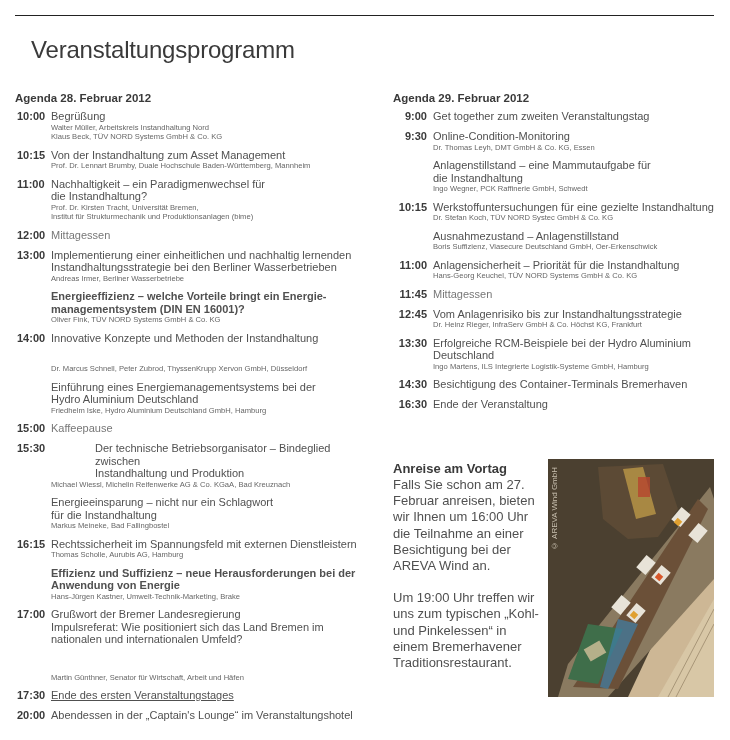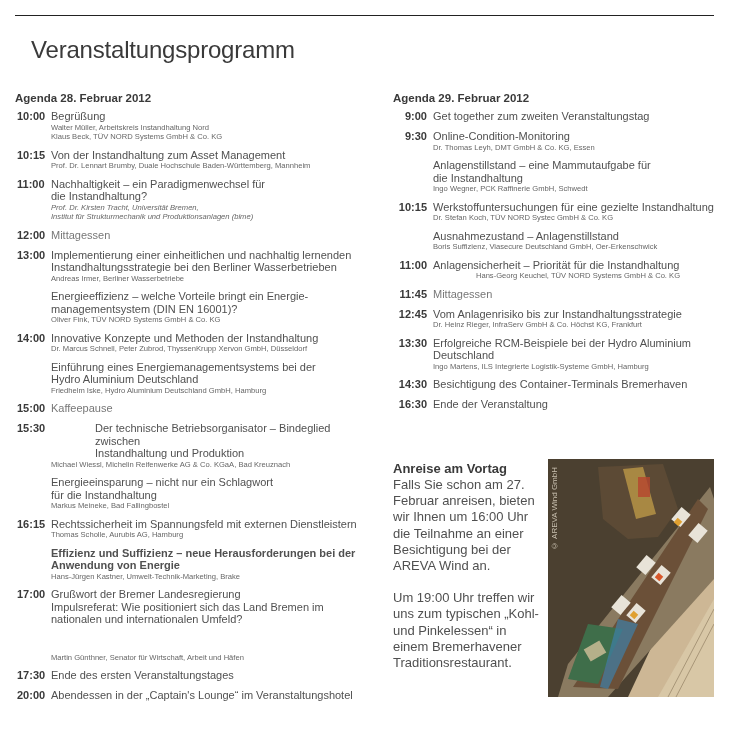--- a/index.html
+++ b/index.html
@@ -55,21 +55,21 @@
             <div class="spk" style="white-space: pre-line;">Prof. Dr. Lennart Brumby, Duale Hochschule Baden-Württemberg, Mannheim</div>
           </div>
         </div>
       </div>
       <div class="item">
         <div class="time">11:00</div>
         <div class="body">
           <div class="talk">
             <div class="ttl" style="white-space: pre-line;">Nachhaltigkeit – ein Paradigmenwechsel für
 die Instandhaltung?</div>
-            <div class="spk" style="white-space: pre-line; font-style: italic;">Prof. Dr. Kirsten Tracht, Universität Bremen,
+            <div class="spk" style="white-space: pre-line;">Prof. Dr. Kirsten Tracht, Universität Bremen,
 Institut für Strukturmechanik und Produktionsanlagen (bime)</div>
           </div>
         </div>
       </div>
       <div class="item">
         <div class="time">12:00</div>
         <div class="body">
           <div class="talk">
             <div class="ttl break" style="white-space: pre-line;">Mittagessen</div>
           </div>
@@ -77,32 +77,32 @@
       </div>
       <div class="item">
         <div class="time">13:00</div>
         <div class="body">
           <div class="talk">
             <div class="ttl" style="white-space: pre-line;">Implementierung einer einheitlichen und nachhaltig lernenden
 Instandhaltungsstrategie bei den Berliner Wasserbetrieben</div>
             <div class="spk" style="white-space: pre-line;">Andreas Irmer, Berliner Wasserbetriebe</div>
           </div>
           <div class="talk">
-            <div class="ttl" style="white-space: pre-line;">Energieeffizienz – welche Vorteile bringt ein Energie-
+            <div class="ttl" style="white-space: pre-line; font-weight: bold;">Energieeffizienz – welche Vorteile bringt ein Energie-
 managementsystem (DIN EN 16001)?</div>
             <div class="spk" style="white-space: pre-line;">Oliver Fink, TÜV NORD Systems GmbH &amp; Co. KG</div>
           </div>
         </div>
       </div>
       <div class="item">
         <div class="time">14:00</div>
         <div class="body">
           <div class="talk">
             <div class="ttl" style="white-space: pre-line;">Innovative Konzepte und Methoden der Instandhaltung</div>
-            <div class="spk" style="white-space: pre-line;">Dr. Marcus Schnell, Peter Zubrod, ThyssenKrupp Xervon GmbH, Düsseldorf</div>
+            <div class="spk" style="white-space: pre-line; margin-top: 20px;">Dr. Marcus Schnell, Peter Zubrod, ThyssenKrupp Xervon GmbH, Düsseldorf</div>
           </div>
           <div class="talk">
             <div class="ttl" style="white-space: pre-line;">Einführung eines Energiemanagementsystems bei der
 Hydro Aluminium Deutschland</div>
             <div class="spk" style="white-space: pre-line;">Friedhelm Iske, Hydro Aluminium Deutschland GmbH, Hamburg</div>
           </div>
         </div>
       </div>
       <div class="item">
         <div class="time">15:00</div>
@@ -149,21 +149,21 @@
 Impulsreferat: Wie positioniert sich das Land Bremen im
 nationalen und internationalen Umfeld?</div>
             <div class="spk" style="white-space: pre-line; margin-top: 27px;">Martin Günthner, Senator für Wirtschaft, Arbeit und Häfen</div>
           </div>
         </div>
       </div>
       <div class="item">
         <div class="time">17:30</div>
         <div class="body">
           <div class="talk">
-            <div class="ttl" style="white-space: pre-line;">Ende des ersten Veranstaltungstages</div>
+            <div class="ttl" style="white-space: pre-line; text-decoration: underline;">Ende des ersten Veranstaltungstages</div>
           </div>
         </div>
       </div>
       <div class="item">
         <div class="time">20:00</div>
         <div class="body">
           <div class="talk">
             <div class="ttl" style="white-space: pre-line;">Abendessen in der „Captain's Lounge“ im Veranstaltungshotel</div>
           </div>
         </div>
@@ -207,21 +207,21 @@
             <div class="ttl" style="white-space: pre-line;">Ausnahmezustand – Anlagenstillstand</div>
             <div class="spk" style="white-space: pre-line;">Boris Suffizienz, Viasecure Deutschland GmbH, Oer-Erkenschwick</div>
           </div>
         </div>
       </div>
       <div class="item">
         <div class="time">11:00</div>
         <div class="body">
           <div class="talk">
             <div class="ttl" style="white-space: pre-line;">Anlagensicherheit – Priorität für die Instandhaltung</div>
-            <div class="spk" style="white-space: pre-line; text-align: center;">Hans-Georg Keuchel, TÜV NORD Systems GmbH &amp; Co. KG</div>
+            <div class="spk" style="white-space: pre-line;">Hans-Georg Keuchel, TÜV NORD Systems GmbH &amp; Co. KG</div>
           </div>
         </div>
       </div>
       <div class="item">
         <div class="time">11:45</div>
         <div class="body">
           <div class="talk">
             <div class="ttl break" style="white-space: pre-line;">Mittagessen</div>
           </div>
         </div>

